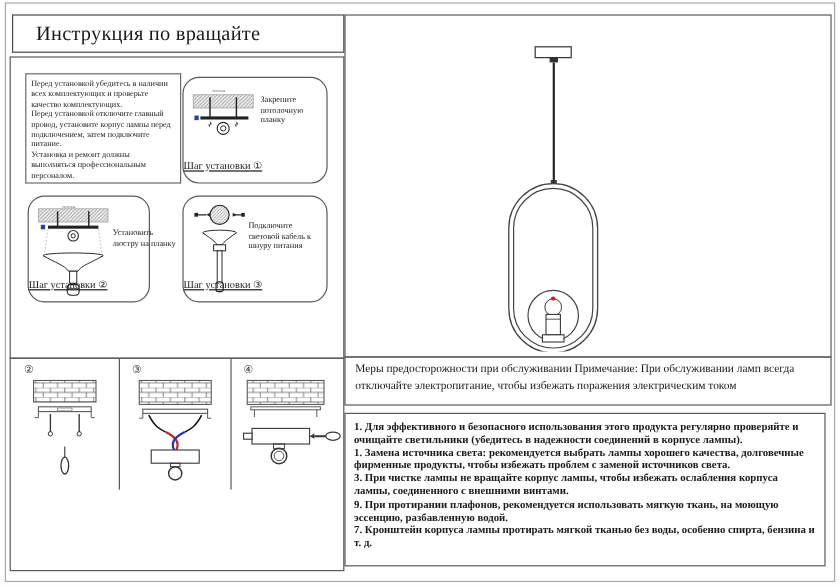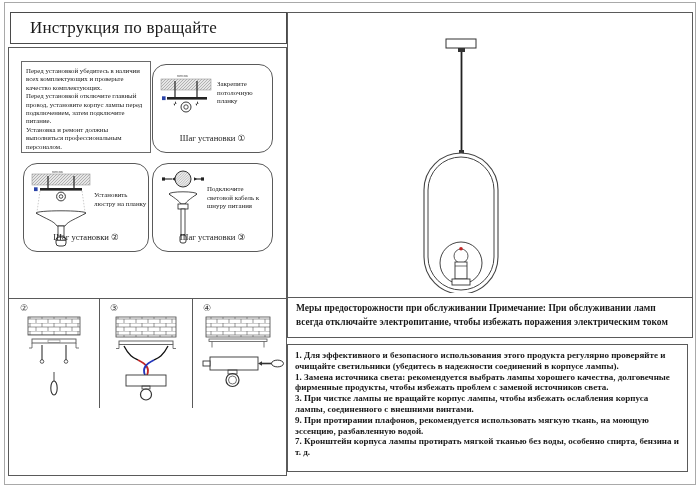--- a/index.html
+++ b/index.html
@@ -10,35 +10,35 @@
   .sheet *{box-sizing:border-box;}
   .abs{position:absolute;}
   .outer-frame{left:4px;top:2px;width:692px;height:483px;border:1px solid #a9a9a9;}
   .title-box{left:10px;top:12px;width:277px;height:32px;border:1px solid #4a4a4a;background:#fff;}
   .title-box h1{margin:0;font-size:17px;font-weight:normal;line-height:30px;padding-left:19px;letter-spacing:.2px;}
   .panels-box{left:8px;top:47px;width:279px;height:252px;border:1px solid #5a5a5a;}
   .intro-panel{left:12px;top:13px;width:130px;height:92px;border:1px solid #6a6a6a;padding:5px 4px;}
   .intro-panel p{margin:0;font-size:6.8px;line-height:8.4px;text-align:left;}
   .step-panel{border:1px solid #5a5a5a;border-radius:14px;background:#fff;}
   .step1{left:143px;top:16px;width:121px;height:89px;}
-  .step2{left:14px;top:115px;width:126px;height:89px;}
-  .step3{left:143px;top:115px;width:121px;height:89px;border-radius:16px;}
+  .step2{left:14px;top:115px;width:102px;height:89px;}
+  .step3{left:143px;top:115px;width:121px;height:89px;}
   .step-caption{position:absolute;font-size:6.9px;line-height:8.6px;}
   .cap1{left:64px;top:15px;width:54px;}
   .cap2{left:70px;top:27px;width:54px;}
   .cap3{left:54px;top:21px;width:64px;}
-  .step-label{position:absolute;left:0;bottom:9px;width:100%;text-align:center;font-size:8.6px;}
+  .step-label{position:absolute;left:0;bottom:9px;width:100%;font-size:8.6px;text-decoration:underline;}
   .wiring-box{left:8px;top:298px;width:279px;height:178px;border:1px solid #5a5a5a;}
   .wiring-divider{position:absolute;top:0;width:1px;height:109px;background:#5a5a5a;}
   .wd1{left:90px;} .wd2{left:183px;}
   .wiring-label{position:absolute;top:4px;font-size:9px;color:#333;}
   .wl1{left:11px;} .wl2{left:101px;} .wl3{left:194px;}
   .wiring-note{position:absolute;left:16px;top:121px;width:247px;text-align:center;font-size:8.8px;line-height:12.5px;}
   .lamp-box{left:287px;top:12px;width:406px;height:286px;border:1px solid #5a5a5a;}
-  .precaution-box{left:287px;top:297px;width:406px;height:41px;border:1px solid #5a5a5a;padding:4px 8px;font-weight:bold;}
+  .precaution-box{left:287px;top:297px;width:406px;height:41px;border:1px solid #5a5a5a;padding:4px 8px;}
   .precaution-box p{margin:0;font-size:9.5px;line-height:13.5px;}
   .list-box{left:287px;top:344px;width:401px;height:128px;border:1px solid #5a5a5a;padding:5px 7px;}
   .list-box p{margin:0;font-size:9px;line-height:10.8px;font-weight:bold;}
   svg{display:block;}
 </style>
 </head>
 <body>
 
 <div class="sheet">
   <div class="abs outer-frame"></div>

